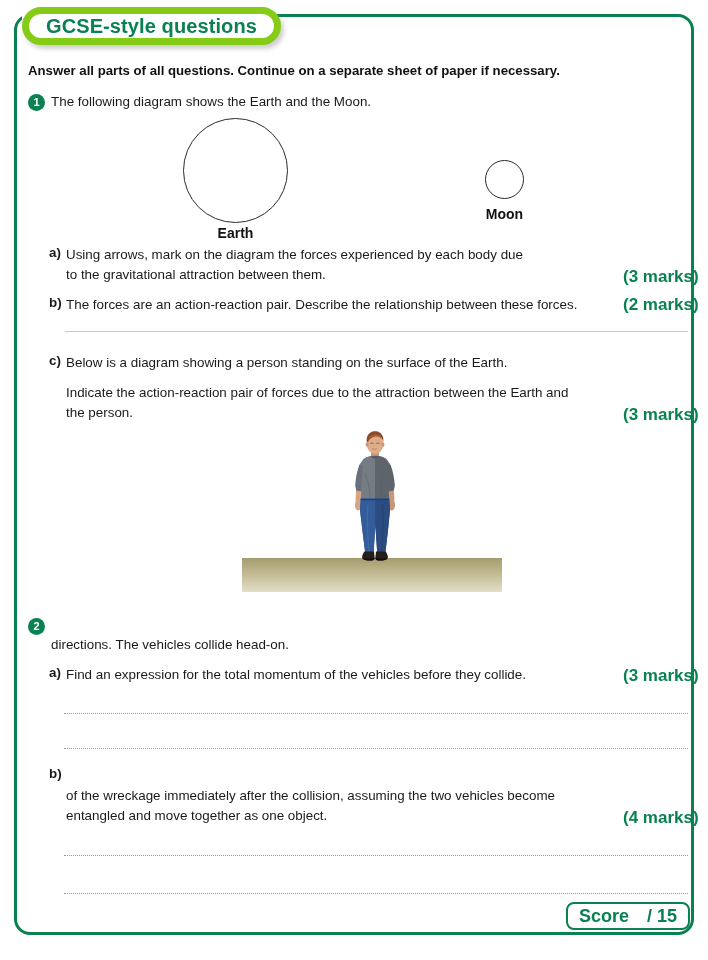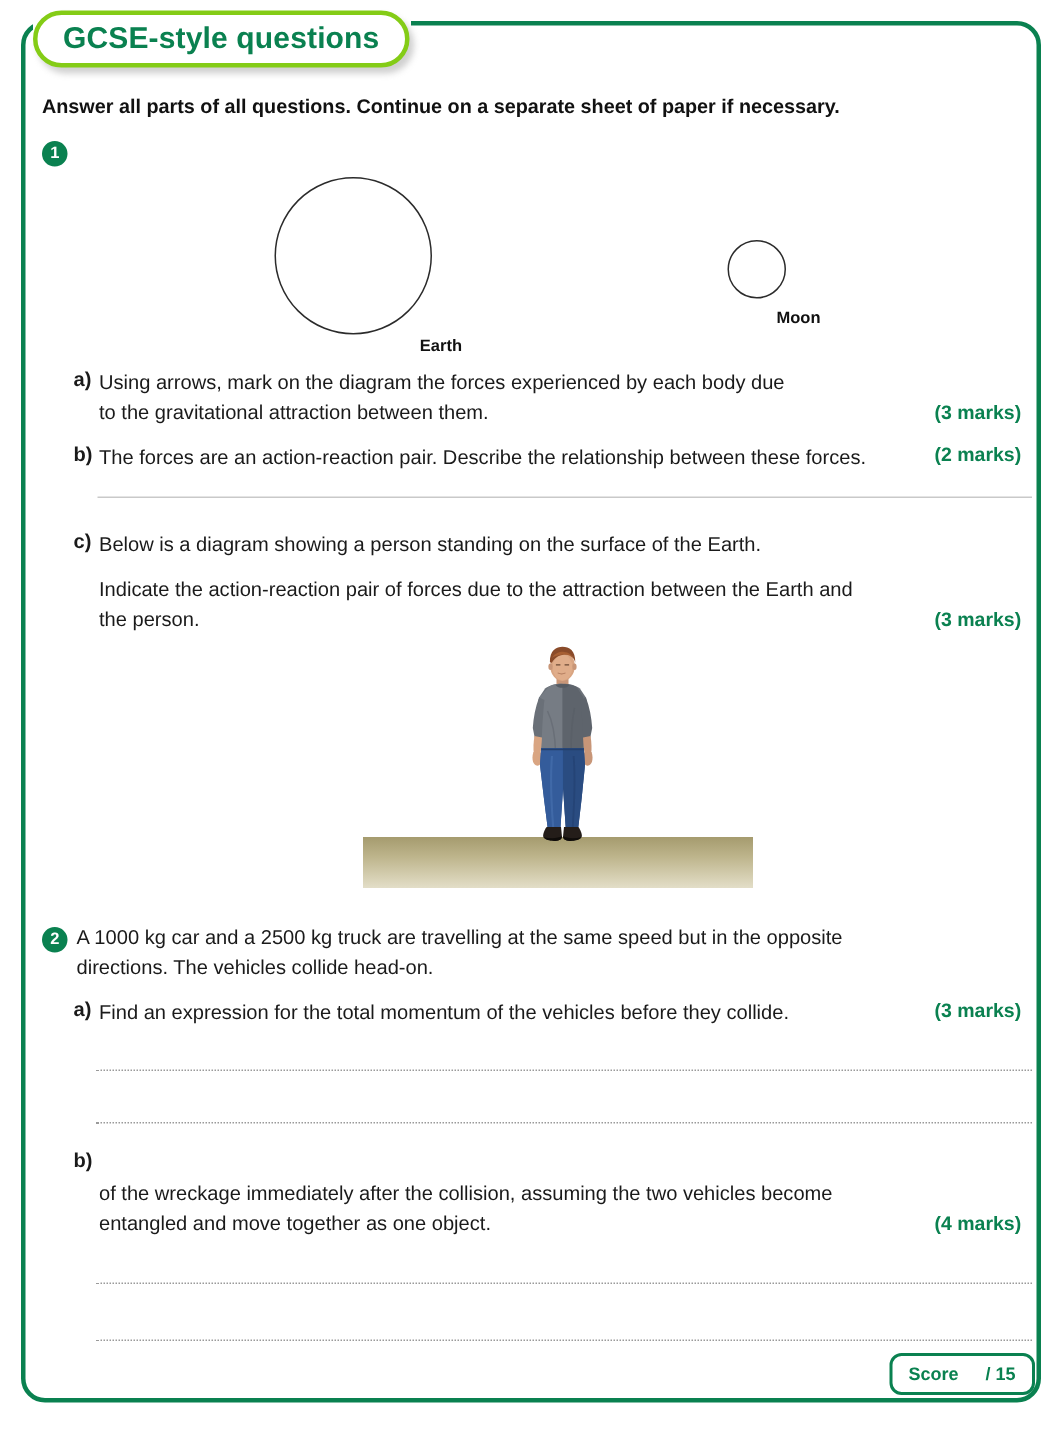--- a/index.html
+++ b/index.html
@@ -41,21 +41,21 @@
 
   
   #title-capsule {
     position: absolute;
     left: 22px;
     top: 7px;
     height: 38px;
     padding: 0 17px;
     display: flex;
     align-items: center;
-    border: 3px solid #84cc16;
+    border: 7px solid #84cc16;
     border-radius: 19px;
     background: #ffffff;
     box-shadow: 3px 4px 4px rgba(150,150,150,0.45);
     box-sizing: border-box;
   }
   #title-capsule .title-text {
     font-size: 20px;
     font-weight: bold;
     color: #0a8150;
     letter-spacing: 0.1px;
@@ -106,21 +106,21 @@
 
   .parts-label {
     position: absolute;
     font-size: 13.4px;
     font-weight: bold;
     color: #1a1a1a;
   }
 
   .marks {
     position: absolute;
-    font-size: 13px;
+    font-size: 17px;
     font-weight: bold;
     color: #0a8150;
     white-space: nowrap;
   }
 
   .sep-line {
     position: absolute;
     height: 1px;
     background: #c9c9c9;
   }
@@ -134,24 +134,24 @@
   
   .body-circle {
     position: absolute;
     border: 1.6px solid #2b2b2b;
     border-radius: 50%;
     box-sizing: border-box;
     background: #ffffff;
   }
   .body-label {
     position: absolute;
-    font-size: 11px;
+    font-size: 14px;
     font-weight: bold;
     color: #111111;
-    text-align: right;
+    text-align: center;
   }
 
   
   #ground-slab {
     position: absolute;
     left: 228px;
     top: 544px;
     width: 260px;
     height: 34px;
     background: linear-gradient(to bottom, #a59b6e 0%, #bdb48b 38%, #d8d2b6 82%, #e3dec8 100%);
@@ -173,41 +173,42 @@
     padding: 0 11px;
     display: flex;
     align-items: center;
     gap: 18px;
     border: 2px solid #0a8150;
     border-radius: 8px;
     background: #ffffff;
     box-sizing: border-box;
   }
   #score-box span {
-    font-size: 12px;
+    font-size: 18px;
     font-weight: bold;
     color: #0a8150;
     white-space: nowrap;
   }
 </style>
 </head>
 <body>
 
 <div id="worksheet-frame"></div>
 <div id="title-notch-mask"></div>
 
 <div id="title-capsule">
   <span class="title-text">GCSE-style questions</span>
 </div>
 
 <div id="content">
 
   <div class="instruction">Answer all parts of all questions. Continue on a separate sheet of paper if necessary.</div>
 
   <div class="qnum" style="left:14px; top:80px;">1</div>
+  <div class="qtext" style="left:37px; top:78px;">The following diagram shows the Earth and the Moon.</div>
 
   <div>
     <div class="body-circle" style="left:169px; top:104px; width:105px; height:105px;"></div>
     <div class="body-label" style="left:149px; top:211px; width:145px;">Earth</div>
 
     <div class="body-circle" style="left:471px; top:146px; width:39px; height:39px;"></div>
     <div class="body-label" style="left:448px; top:192px; width:85px;">Moon</div>
   </div>
 
   <div class="parts-label" style="left:35px; top:231px;">a)</div>
@@ -289,21 +290,20 @@
              C21.4,132.6 18.4,131.8 17.4,130.4 C16.6,129.2 17.4,126.2 19.4,123.4 Z" fill="#241d19"></path>
     <path d="M17.5,130.2 C18.6,131.8 21.4,132.6 25,132.6 C28.2,132.6 29.8,131.5 29.6,129.4
              C27.4,131 22.2,131.2 17.5,130.2 Z" fill="#0f0c0a"></path>
     <path d="M31,123.4 L40.6,123.4 C42.6,126.2 43.4,129.2 42.6,130.4
              C41.6,131.8 38.6,132.6 35,132.6 C31.8,132.6 30.2,131.4 30.4,129.2 Z" fill="#241d19"></path>
     <path d="M30.4,129.4 C30.2,131.5 31.8,132.6 35,132.6 C38.6,132.6 41.4,131.8 42.5,130.2
              C37.8,131.2 32.6,131 30.4,129.4 Z" fill="#0f0c0a"></path>
   </svg>
 
   <div class="qnum" style="left:14px; top:604px;">2</div>
-  <div class="qtext" style="left:37px; top:601px;">A 1000 kg car and a 2500 kg truck are travelling at the same speed but in the opposite</div>
   <div class="qtext" style="left:37px; top:621px;">directions. The vehicles collide head-on.</div>
 
   <div class="parts-label" style="left:35px; top:651px;">a)</div>
   <div class="qtext" style="left:52px; top:651px;">Find an expression for the total momentum of the vehicles before they collide.</div>
   <div class="marks" style="left:609px; top:652px;">(3 marks)</div>
 
   <div class="answer-line" style="left:50px; top:699px; width:624px;"></div>
   <div class="answer-line" style="left:50px; top:734px; width:624px;"></div>
 
   <div class="parts-label" style="left:35px; top:752px;">b)</div>

